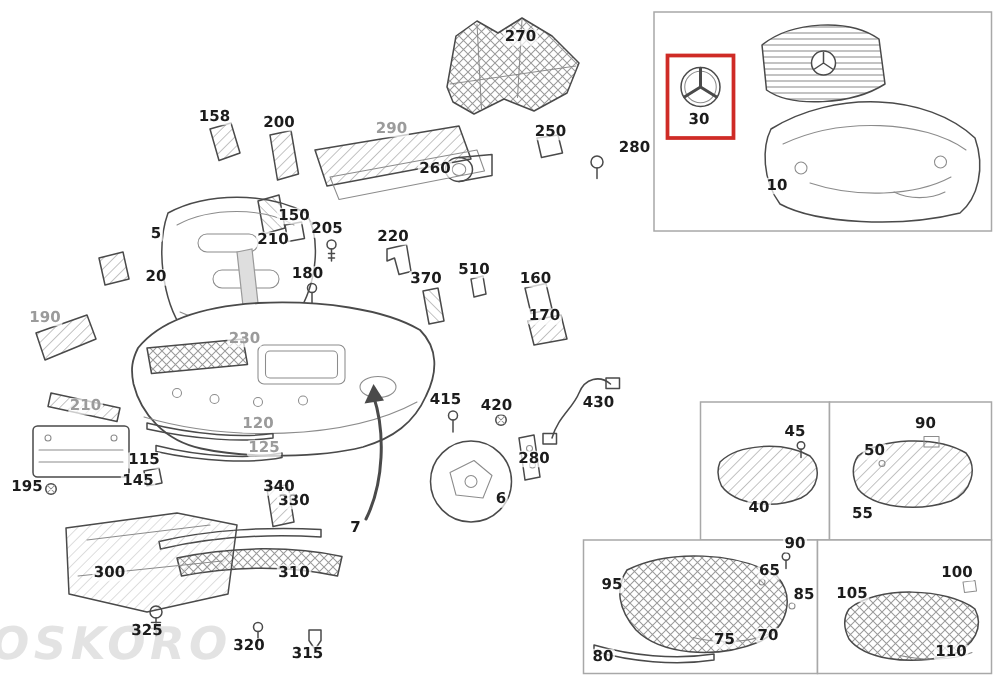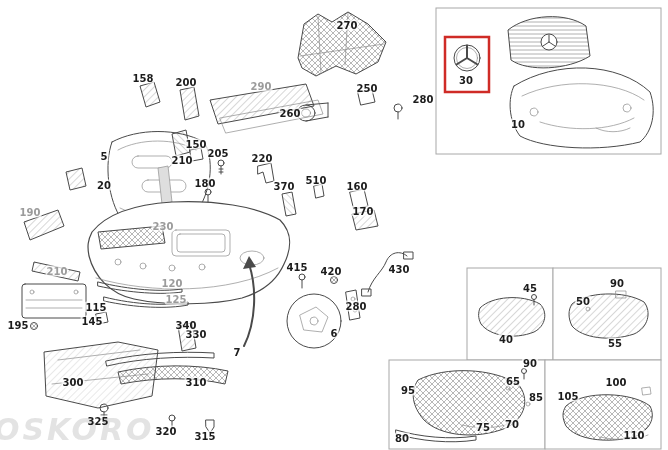--- a/index.html
+++ b/index.html
@@ -205,30 +205,30 @@
   <div class="labels">
       <span class="part-label" style="left: 104px; top: 156px;">5</span>
       <span class="part-label" style="left: 334px; top: 333px;">6</span>
       <span class="part-label" style="left: 237px; top: 352px;">7</span>
       <span class="part-label" style="left: 518px; top: 124px;">10</span>
       <span class="part-label" style="left: 68px; top: 185px; margin-left: 36px;">20</span>
       <span class="part-label" style="left: 466px; top: 80px;">30</span>
       <span class="part-label" style="left: 506px; top: 339px;">40</span>
       <span class="part-label" style="left: 530px; top: 288px;">45</span>
       <span class="part-label" style="left: 583px; top: 301px;">50</span>
-      <span class="part-label" style="left: 575px; top: 343px; margin-left: 40px;">55</span>
+      <span class="part-label" style="left: 575px; top: 343px;">55</span>
       <span class="part-label" style="left: 617px; top: 283px;">90</span>
       <span class="part-label" style="left: 513px; top: 381px;">65</span>
       <span class="part-label" style="left: 512px; top: 424px;">70</span>
       <span class="part-label" style="left: 483px; top: 427px;">75</span>
       <span class="part-label" style="left: 402px; top: 438px;">80</span>
       <span class="part-label" style="left: 536px; top: 397px;">85</span>
       <span class="part-label" style="left: 530px; top: 363px;">90</span>
       <span class="part-label" style="left: 408px; top: 390px;">95</span>
-      <span class="part-label" style="left: 616px; top: 382px;">100</span>
+      <span class="part-label" style="left: 638px; top: 382px;">100</span>
       <span class="part-label" style="left: 568px; top: 396px;">105</span>
       <span class="part-label" style="left: 634px; top: 435px;">110</span>
       <span class="part-label" style="left: 96px; top: 307px;">115</span>
       <span class="part-label muted" style="left: 172px; top: 283px;">120</span>
       <span class="part-label muted" style="left: 176px; top: 299px;">125</span>
       <span class="part-label" style="left: 18px; top: 325px;">195</span>
       <span class="part-label muted" style="left: 57px; top: 271px;">210</span>
       <span class="part-label" style="left: 92px; top: 321px;">145</span>
       <span class="part-label" style="left: 196px; top: 144px;">150</span>
       <span class="part-label" style="left: 357px; top: 186px;">160</span>

